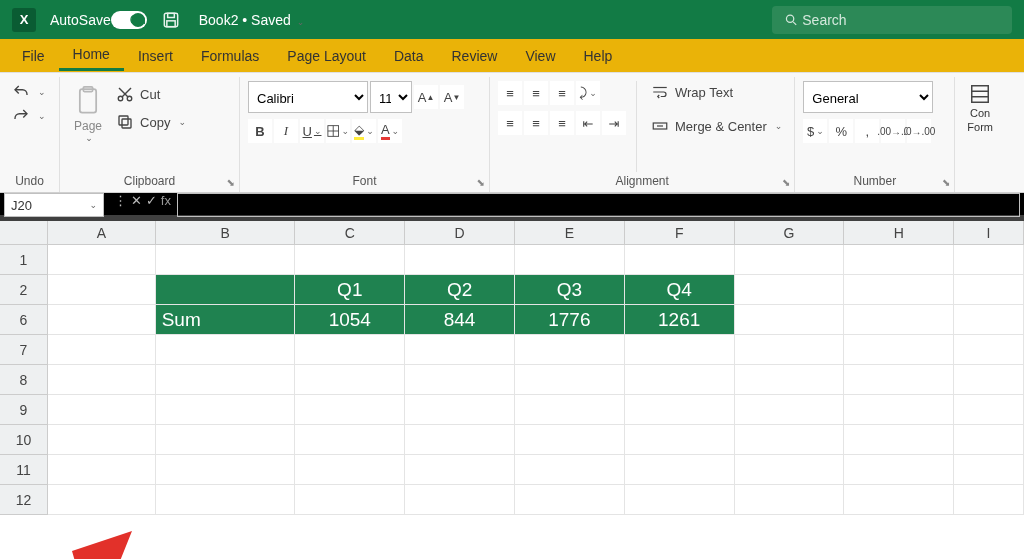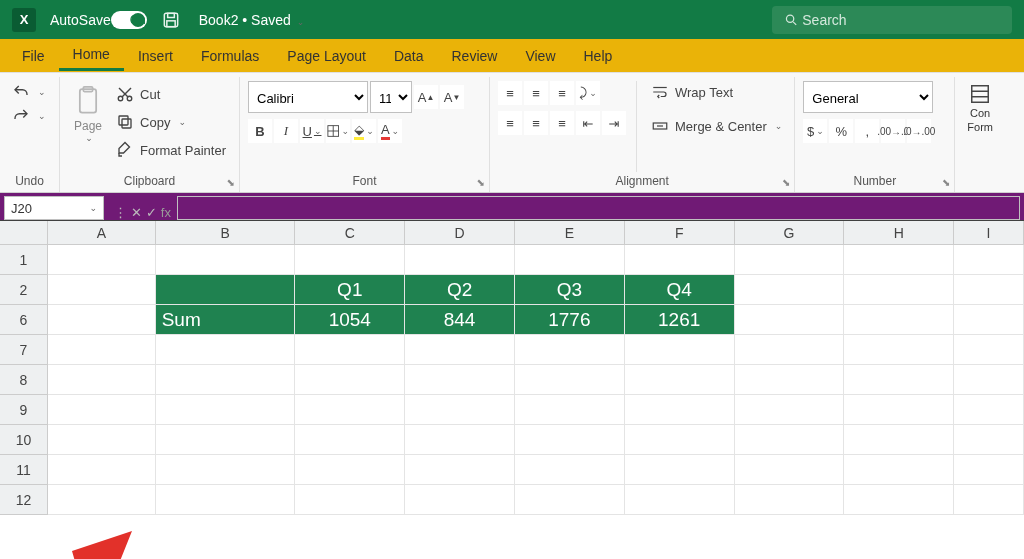--- a/index.html
+++ b/index.html
@@ -27,21 +27,21 @@
 .hbtn{display:flex;align-items:center;gap:6px;padding:2px 4px;cursor:pointer;font-size:13px;color:#444}
 .col{display:flex;flex-direction:column;gap:2px}
 .paste-btn{display:flex;flex-direction:column;align-items:center;padding:4px 6px;color:#888}
 .ico{width:18px;height:18px;display:inline-block}
 .font-sel{border:1px solid #c0c0c0;height:32px;font-size:13px;padding:8px 4px;background:#fff}
 .sbtn{width:24px;height:24px;border:1px solid transparent;display:flex;align-items:center;justify-content:center;cursor:pointer;font-size:13px;color:#444;background:#fff}
 .sbtn.b{font-weight:700}
 .sbtn.i{font-style:italic;font-family:Georgia}
 .sbtn.u{text-decoration:underline}
 .row{display:flex;gap:2px;align-items:center}
-.namebox-row{height:28px;background:#701a75;border-bottom:1px solid #404040;display:flex;align-items:flex-end}
+.namebox-row{height:28px;background:#000000;border-bottom:6px solid #404040;display:flex;align-items:flex-start}
 .namebox{width:100px;height:24px;border:1px solid #c0c0c0;margin:0 4px;padding:0 6px;font-size:13px;display:flex;align-items:center;background:#fff}
 .fx-bar{flex:1;height:24px;border:1px solid #c0c0c0;margin-right:4px;display:flex;align-items:center;padding:0 6px;font-size:13px;color:#888}
 .fx-ctrl{display:flex;align-items:center;gap:4px;padding:0 6px;color:#999;font-size:13px}
 .grid{position:relative;background:#fff}
 .colhdrs{display:flex;height:24px}
 .rowhdr-corner{width:48px;height:24px;background:#eef0f1;border-right:1px solid #ccc;border-bottom:1px solid #ccc}
 .colhdr{height:24px;background:#eef0f1;border-right:1px solid #ccc;border-bottom:1px solid #ccc;display:flex;align-items:center;justify-content:center;font-size:14px;color:#444}
 .gridrow{display:flex;height:30px}
 .rowhdr{width:48px;background:#eef0f1;border-right:1px solid #ccc;border-bottom:1px solid #ccc;display:flex;align-items:center;justify-content:center;font-size:14px;color:#444}
 .cell{border-right:1px solid #e4e4e4;border-bottom:1px solid #e4e4e4;display:flex;align-items:center;padding:0 6px;font-size:17px}
@@ -135,27 +135,20 @@
             </svg>
             <span>Cut</span>
           </div>
         <div class="hbtn">
             <svg class="ico" viewBox="0 0 24 24" fill="none" stroke="#444" stroke-width="1.8">
               <rect x="8" y="8" width="12" height="12" rx="1"></rect>
               <rect x="4" y="4" width="12" height="12" rx="1"></rect>
             </svg>
             <span>Copy</span>
             <span class="chev">⌄</span>
-          </div>
-        <div class="hbtn">
-            <svg class="ico" viewBox="0 0 24 24" fill="none" stroke="#444" stroke-width="1.8">
-              <path d="M12 2l6 6-8 8H4v-6z"></path>
-              <path d="M4 16v4h4"></path>
-            </svg>
-            <span>Format Painter</span>
           </div>
       </div>
     </div>
     <div class="rgroup-label">Clipboard</div>
     <div class="rgroup-corner">⬊</div>
   </div>
 
   <div class="rgroup" style="min-width:250px">
     <div class="rgroup-body">
         <div class="col" style="gap:6px">

